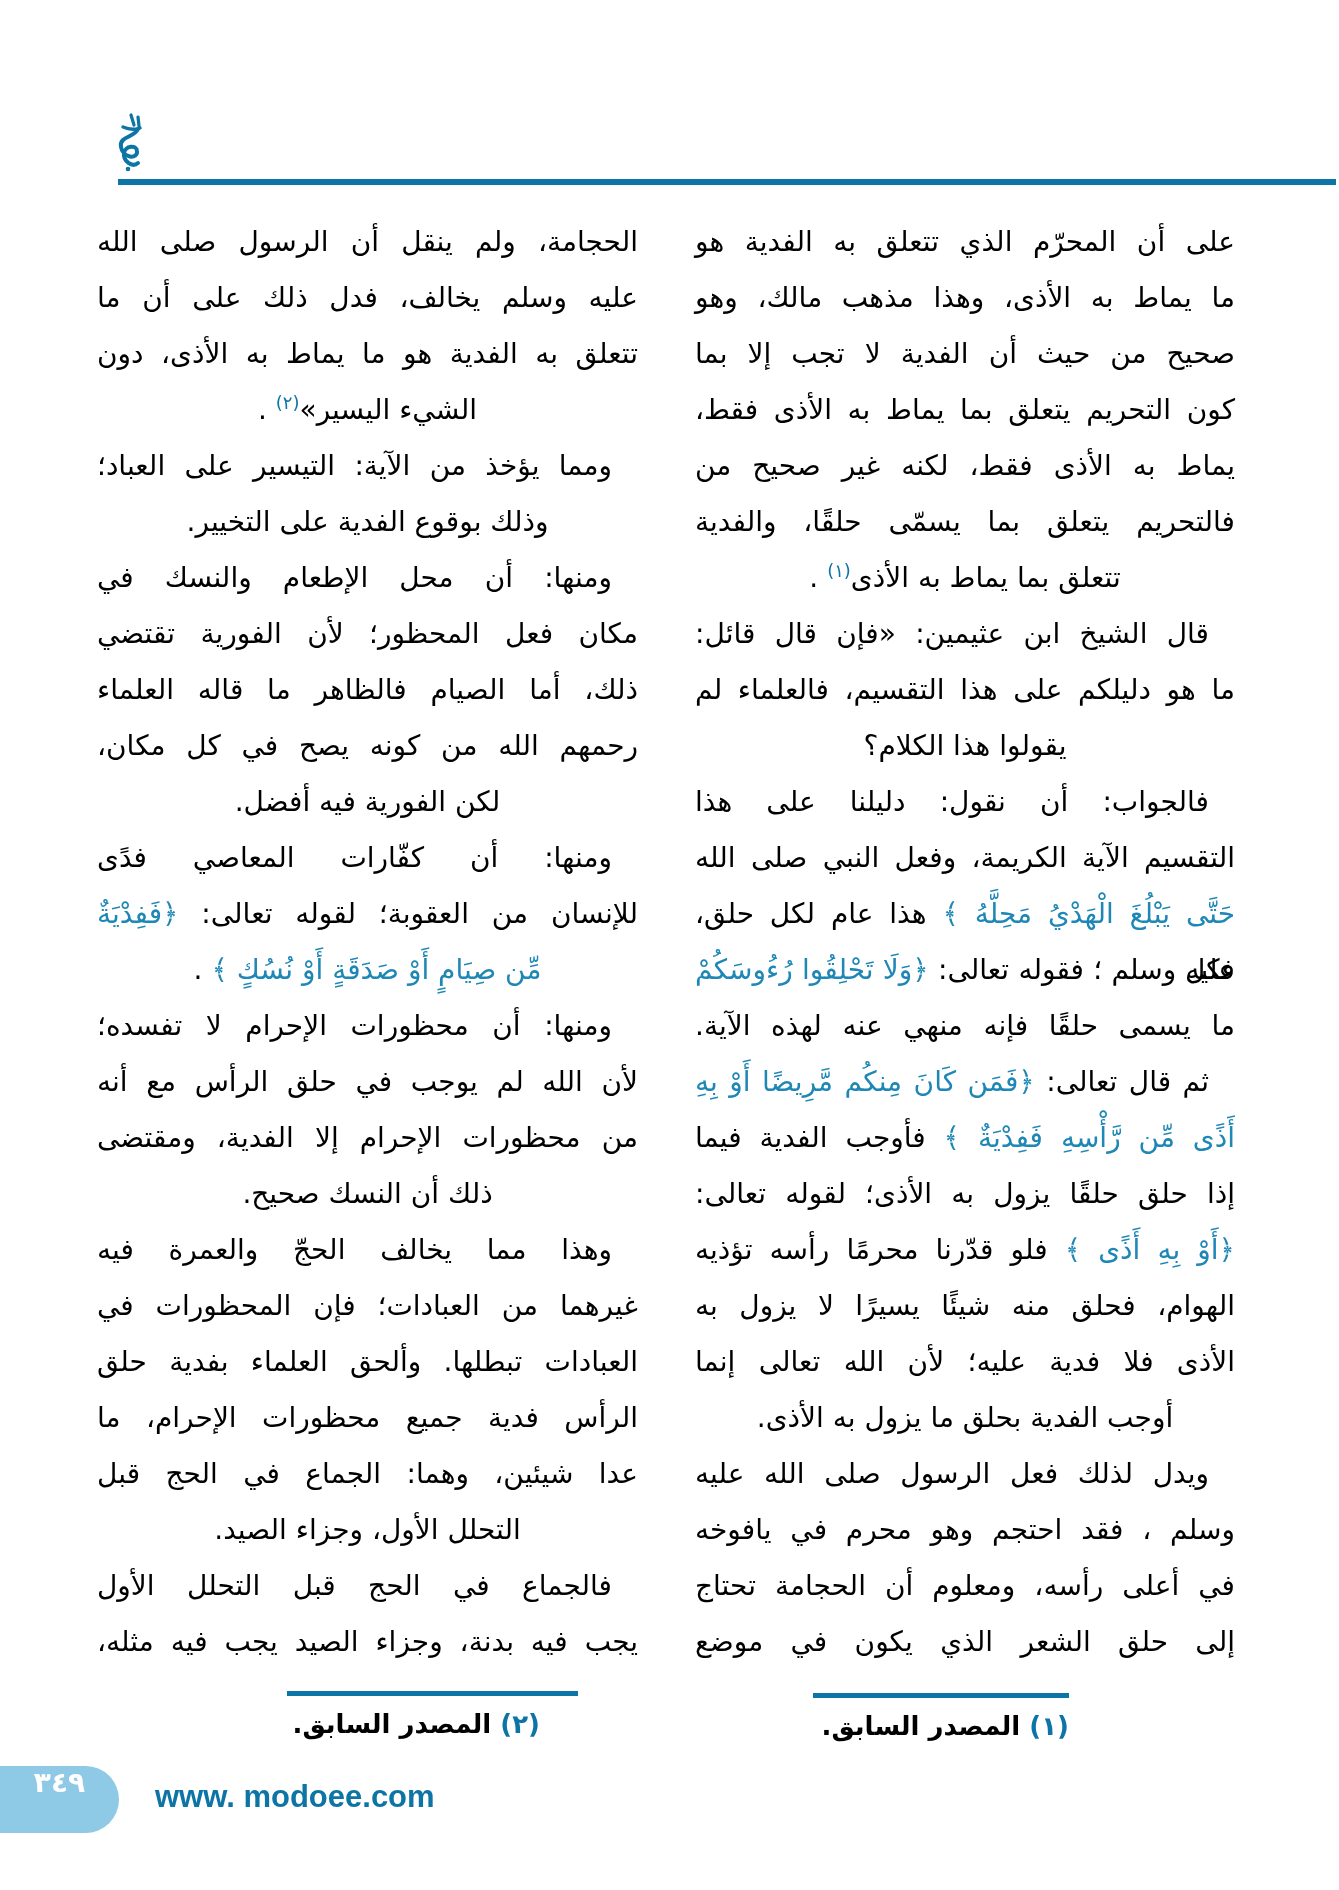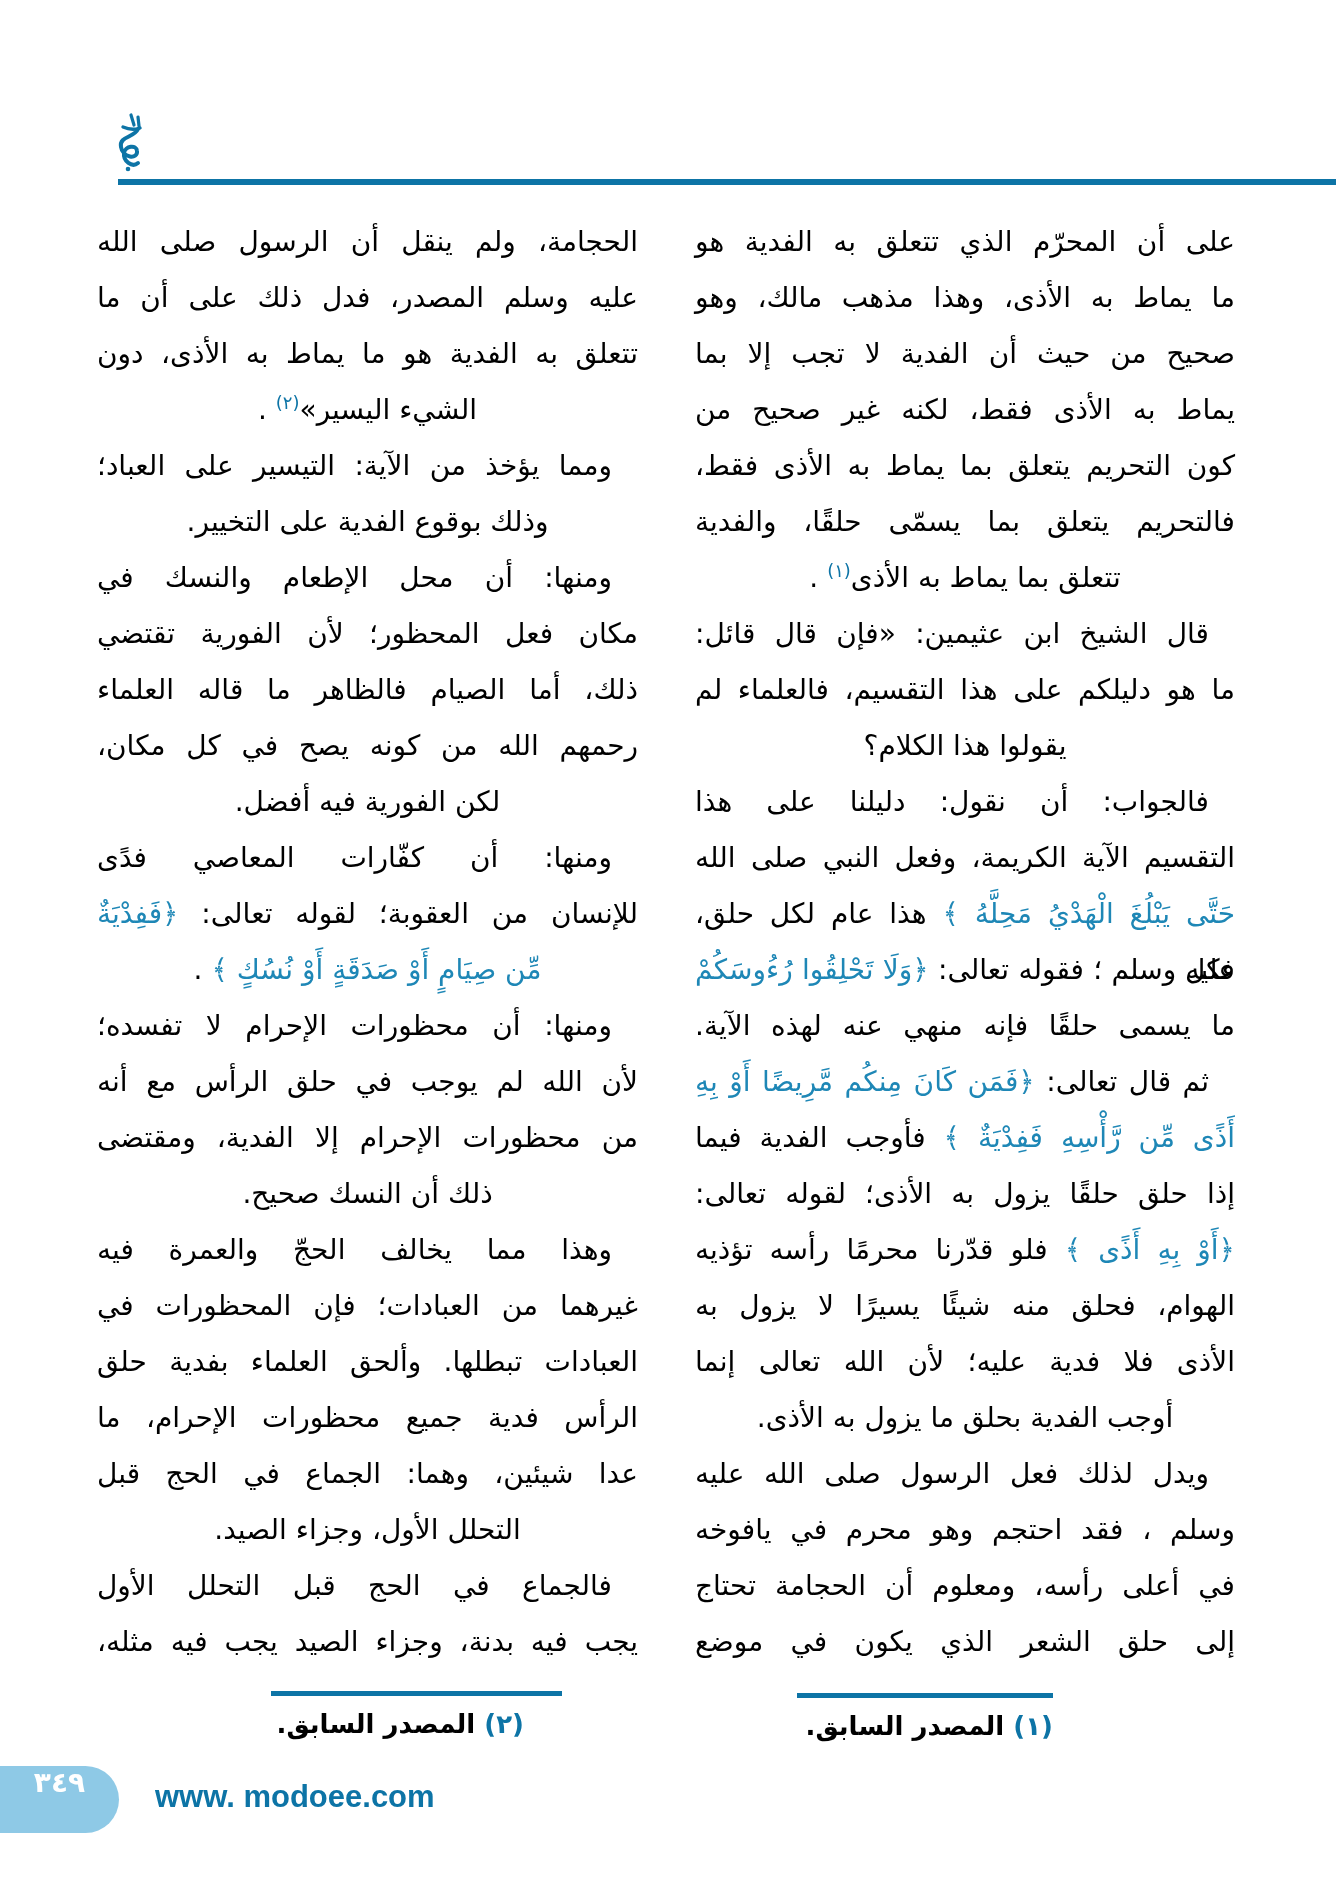--- a/index.html
+++ b/index.html
@@ -39,21 +39,21 @@
   }
   .line.ind{padding-right:26px;}
   .line .q{color:var(--quran);}
   .line .s{
     color:var(--accent);
     font-size:18px;
     vertical-align:super;
     line-height:0;
   }
   
-  .footnote{position:absolute;direction:rtl;}
+  .footnote{position:absolute;direction:rtl;margin-left:16px;}
   .fn-rule{height:5px;background:var(--accent);width:100%;}
   .fn-text{
     margin-top:10px;
     font-size:26px;font-weight:700;color:#000;
     text-align:right;line-height:36px;white-space:nowrap;
   }
   .fn-marker{color:var(--accent);}
   .fn-right{left:797px;top:1693px;width:256px;}
   .fn-left{left:271px;top:1691px;width:291px;}
   .fn-left .fn-text{padding-right:38px;}
@@ -89,22 +89,22 @@
       <circle cx="20" cy="57" r="2.3" fill="var(--accent)"></circle>
     </svg>
   </div>
 
   <div class="header-rule"></div>
 
   <div class="col col-right" id="col-right">
       <div class="line j"><span class="t">على أن المحرّم الذي تتعلق به الفدية هو</span></div>
       <div class="line j"><span class="t">ما يماط به الأذى، وهذا مذهب مالك، وهو</span></div>
       <div class="line j"><span class="t">صحيح من حيث أن الفدية لا تجب إلا بما</span></div>
+      <div class="line j"><span class="t">كون التحريم يتعلق بما يماط به الأذى فقط،</span></div>
       <div class="line j"><span class="t">يماط به الأذى فقط، لكنه غير صحيح من</span></div>
-      <div class="line j"><span class="t">كون التحريم يتعلق بما يماط به الأذى فقط،</span></div>
       <div class="line j"><span class="t">فالتحريم يتعلق بما يسمّى حلقًا، والفدية</span></div>
       <div class="line"><span class="t">تتعلق بما يماط به الأذى</span><span class="s">(١)</span><span class="t"> .</span></div>
       <div class="line j ind"><span class="t">قال الشيخ ابن عثيمين: «فإن قال قائل:</span></div>
       <div class="line j"><span class="t">ما هو دليلكم على هذا التقسيم، فالعلماء لم</span></div>
       <div class="line"><span class="t">يقولوا هذا الكلام؟</span></div>
       <div class="line j ind"><span class="t">فالجواب: أن نقول: دليلنا على هذا</span></div>
       <div class="line j"><span class="t">التقسيم الآية الكريمة، وفعل النبي صلى الله</span></div>
       <div class="line j"><span class="q">حَتَّى يَبْلُغَ الْهَدْيُ مَحِلَّهُ ﴾</span><span class="t"> هذا عام لكل حلق، فكل</span></div>
       <div class="line j"><span class="t">عليه وسلم ؛ فقوله تعالى: </span><span class="q">﴿وَلَا تَحْلِقُوا رُءُوسَكُمْ</span></div>
       <div class="line j"><span class="t">ما يسمى حلقًا فإنه منهي عنه لهذه الآية.</span></div>
@@ -115,21 +115,21 @@
       <div class="line j"><span class="t">الهوام، فحلق منه شيئًا يسيرًا لا يزول به</span></div>
       <div class="line j"><span class="t">الأذى فلا فدية عليه؛ لأن الله تعالى إنما</span></div>
       <div class="line"><span class="t">أوجب الفدية بحلق ما يزول به الأذى.</span></div>
       <div class="line j ind"><span class="t">ويدل لذلك فعل الرسول صلى الله عليه</span></div>
       <div class="line j"><span class="t">وسلم ، فقد احتجم وهو محرم في يافوخه</span></div>
       <div class="line j"><span class="t">في أعلى رأسه، ومعلوم أن الحجامة تحتاج</span></div>
       <div class="line j"><span class="t">إلى حلق الشعر الذي يكون في موضع</span></div>
     </div>
   <div class="col col-left" id="col-left">
       <div class="line j"><span class="t">الحجامة، ولم ينقل أن الرسول صلى الله</span></div>
-      <div class="line j"><span class="t">عليه وسلم المصدر، فدل ذلك على أن ما</span></div>
+      <div class="line j"><span class="t">عليه وسلم يخالف، فدل ذلك على أن ما</span></div>
       <div class="line j"><span class="t">تتعلق به الفدية هو ما يماط به الأذى، دون</span></div>
       <div class="line"><span class="t">الشيء اليسير»</span><span class="s">(٢)</span><span class="t"> .</span></div>
       <div class="line j ind"><span class="t">ومما يؤخذ من الآية: التيسير على العباد؛</span></div>
       <div class="line"><span class="t">وذلك بوقوع الفدية على التخيير.</span></div>
       <div class="line j ind"><span class="t">ومنها: أن محل الإطعام والنسك في</span></div>
       <div class="line j"><span class="t">مكان فعل المحظور؛ لأن الفورية تقتضي</span></div>
       <div class="line j"><span class="t">ذلك، أما الصيام فالظاهر ما قاله العلماء</span></div>
       <div class="line j"><span class="t">رحمهم الله من كونه يصح في كل مكان،</span></div>
       <div class="line"><span class="t">لكن الفورية فيه أفضل.</span></div>
       <div class="line j ind"><span class="t">ومنها: أن كفّارات المعاصي فدًى</span></div>

